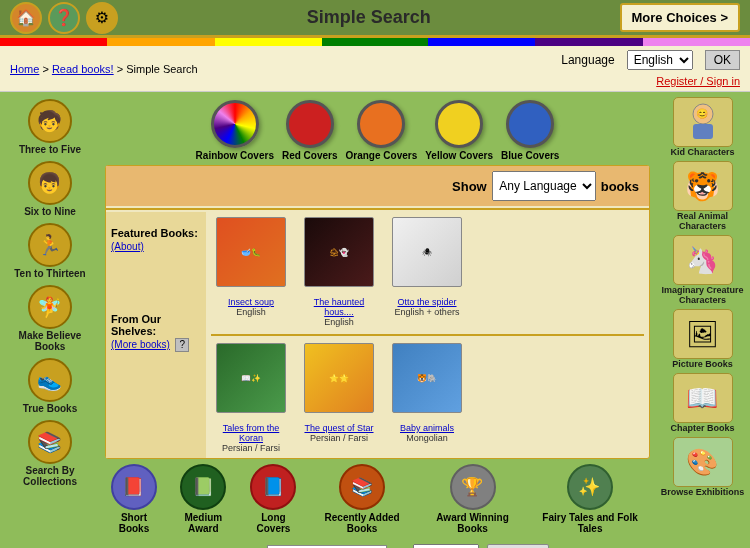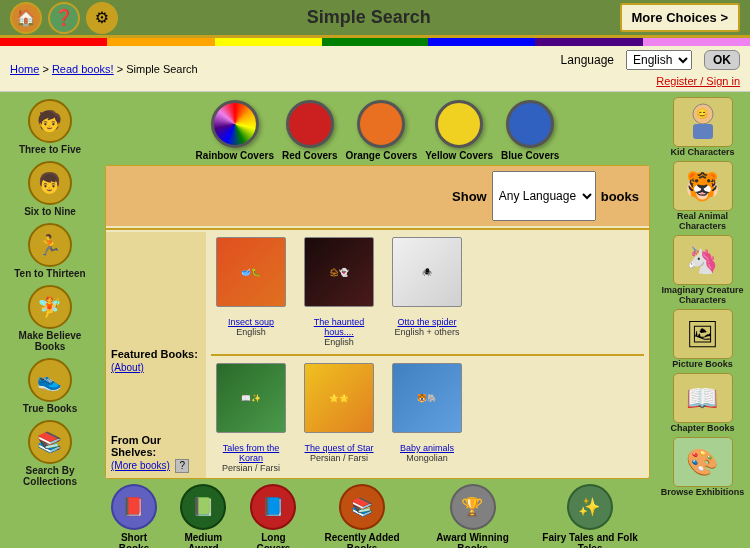--- a/index.html
+++ b/index.html
@@ -90,23 +90,23 @@
     }
     #lang-select {
       font-size: 12px;
       padding: 1px 2px;
     }
     #ok-btn {
       background: #d0d0d0;
       border: 1px solid #888;
       padding: 2px 8px;
       font-size: 12px;
-      font-weight: bold;
-      cursor: pointer;
-      border-radius: 6px;
+      font-weight: normal;
+      cursor: pointer;
+      border-radius: 0;
     }
     #signin-link {
       color: #cc0000;
       font-size: 11px;
       text-decoration: underline;
       cursor: pointer;
     }
 
     
     #main-layout {
@@ -197,32 +197,33 @@
       padding: 5px 10px;
       display: flex;
       align-items: center;
       justify-content: flex-end;
       gap: 5px;
       font-size: 13px;
       font-weight: bold;
     }
     #show-bar select {
       font-size: 12px;
-      padding: 16px 2px;
+      padding: 6px 2px;
+      text-align: right;
     }
     #books-area {
       display: flex;
       flex: 1;
     }
     #books-left-labels {
       width: 100px;
       padding: 5px;
       display: flex;
       flex-direction: column;
-      justify-content: flex-end;
+      justify-content: flex-start;
       background: #e8d898;
     }
     .section-label {
       font-size: 11px;
       font-weight: bold;
       text-align: left;
     }
     .section-link {
       color: #0000cc;
       text-decoration: underline;

